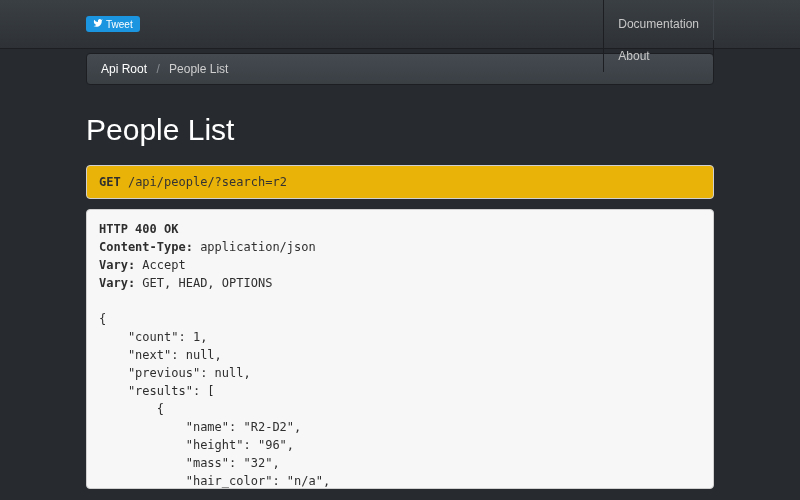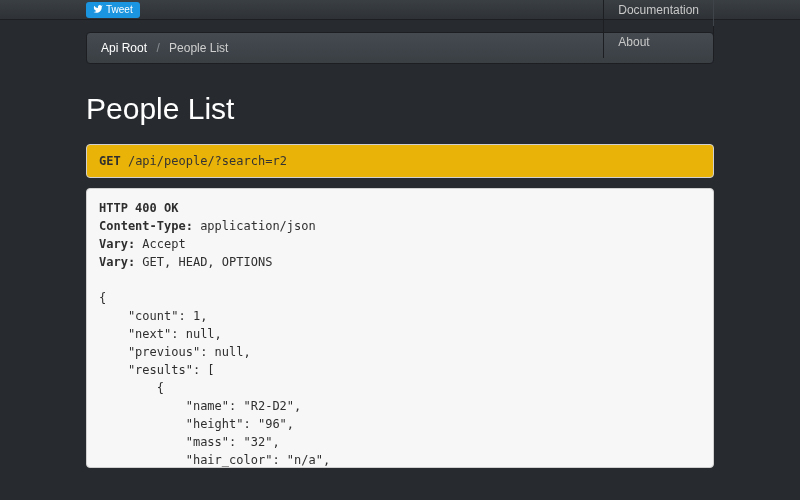--- a/index.html
+++ b/index.html
@@ -8,21 +8,21 @@
       font-family: "Helvetica Neue", Helvetica, Arial, sans-serif;
       font-size: 13px;
       color: #c8c8c8;
       width: 800px;
       height: 500px;
       overflow: hidden;
     }
     .navbar {
       background: linear-gradient(#3a3f44, #2e3236);
       border-bottom: 1px solid #1c1e22;
-      height: 20px;
+      height: 49px;
       display: flex;
       align-items: center;
       padding: 0 86px;
       justify-content: space-between;
     }
     .tweet-btn {
       background: #1b95e0;
       color: #fff;
       border-radius: 3px;
       font-size: 10px;
@@ -46,21 +46,21 @@
       border-right: 1px solid #3e444a;
     }
     .nav-links a:last-child { border-right: 1px solid #1c1e22; }
     .container { padding: 0 86px; }
     .breadcrumb {
       background: #3a3f44;
       background: linear-gradient(#444a50, #3a3f44);
       border: 1px solid #1c1e22;
       border-radius: 4px;
       padding: 8px 14px;
-      margin-top: 12px;
+      margin-top: 4px;
       font-size: 12px;
       color: #cfcfcf;
     }
     .breadcrumb a { color: #fff; text-decoration: none; }
     .breadcrumb .sep { padding: 0 6px; color: #8a8f94; }
     .toolbar {
       display: flex;
       justify-content: space-between;
       margin-top: 10px;
     }

